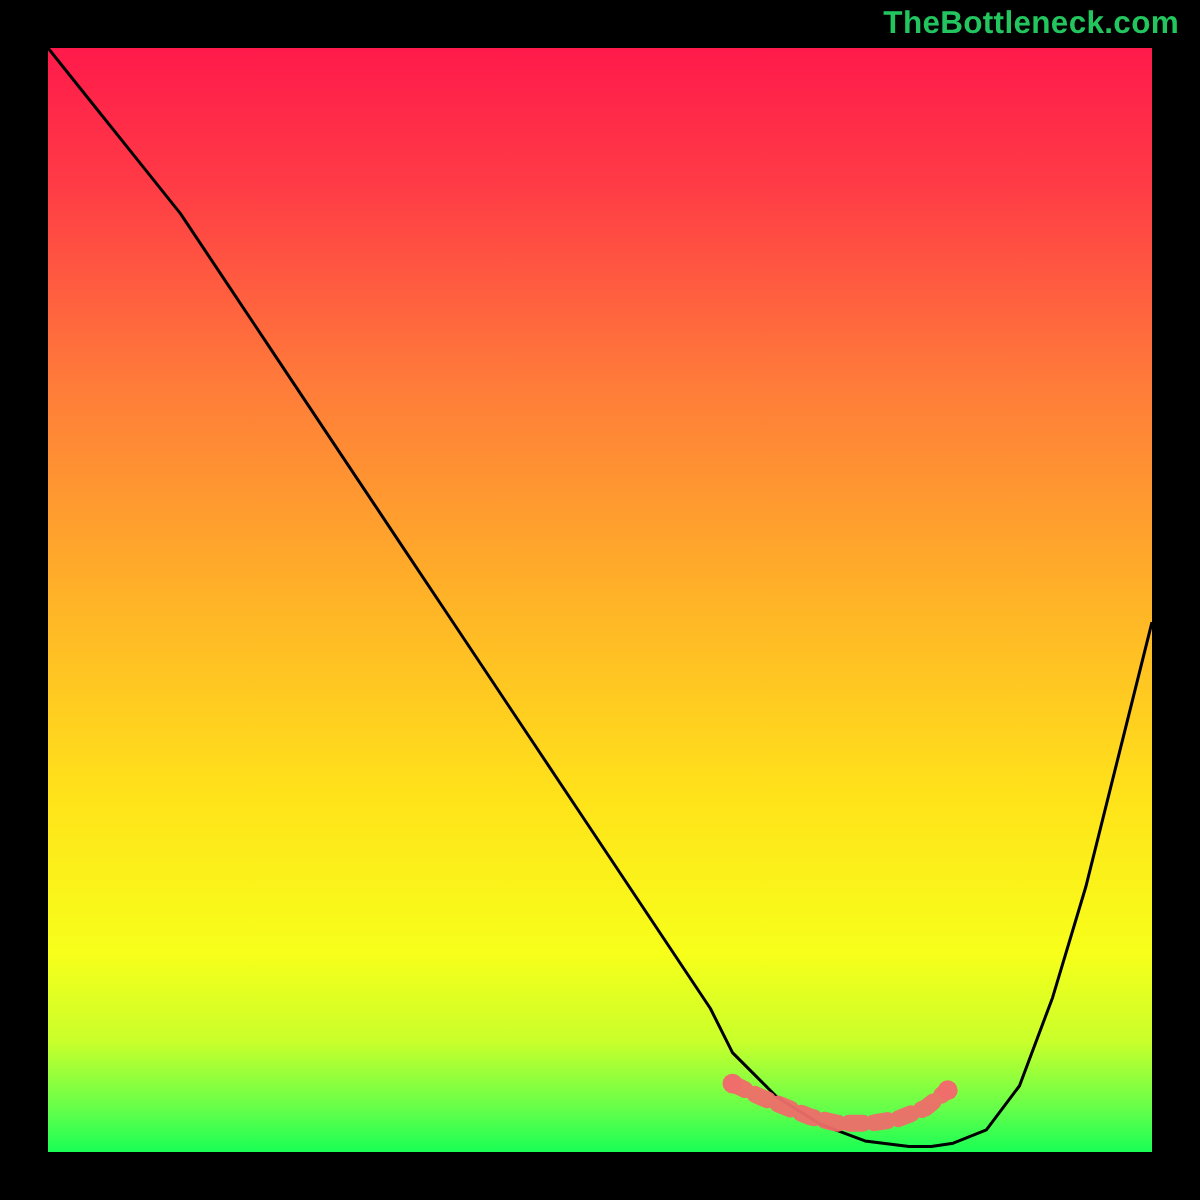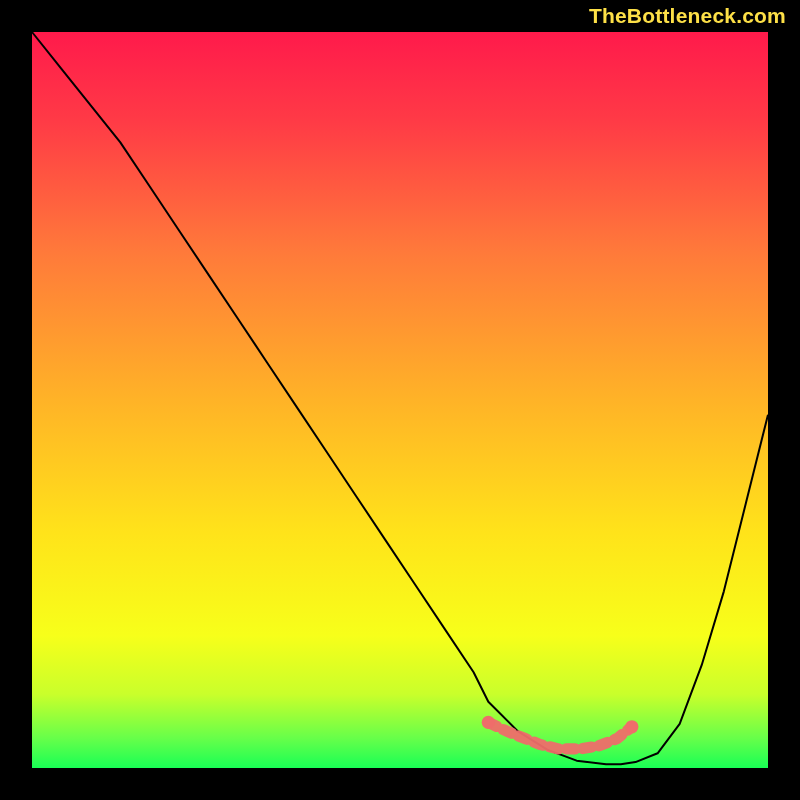--- a/index.html
+++ b/index.html
@@ -13,21 +13,21 @@
   }
   .container {
     position: relative;
     width: 800px;
     height: 800px;
   }
   .attribution {
     position: absolute;
     top: 4px;
     right: 14px;
-    color: #fde047;
+    color: #22c55e;
     font-size: 21px;
     font-weight: 600;
     letter-spacing: 0.2px;
     z-index: 10;
   }
   svg.chart {
     position: absolute;
     left: 0;
     top: 0;
   }

